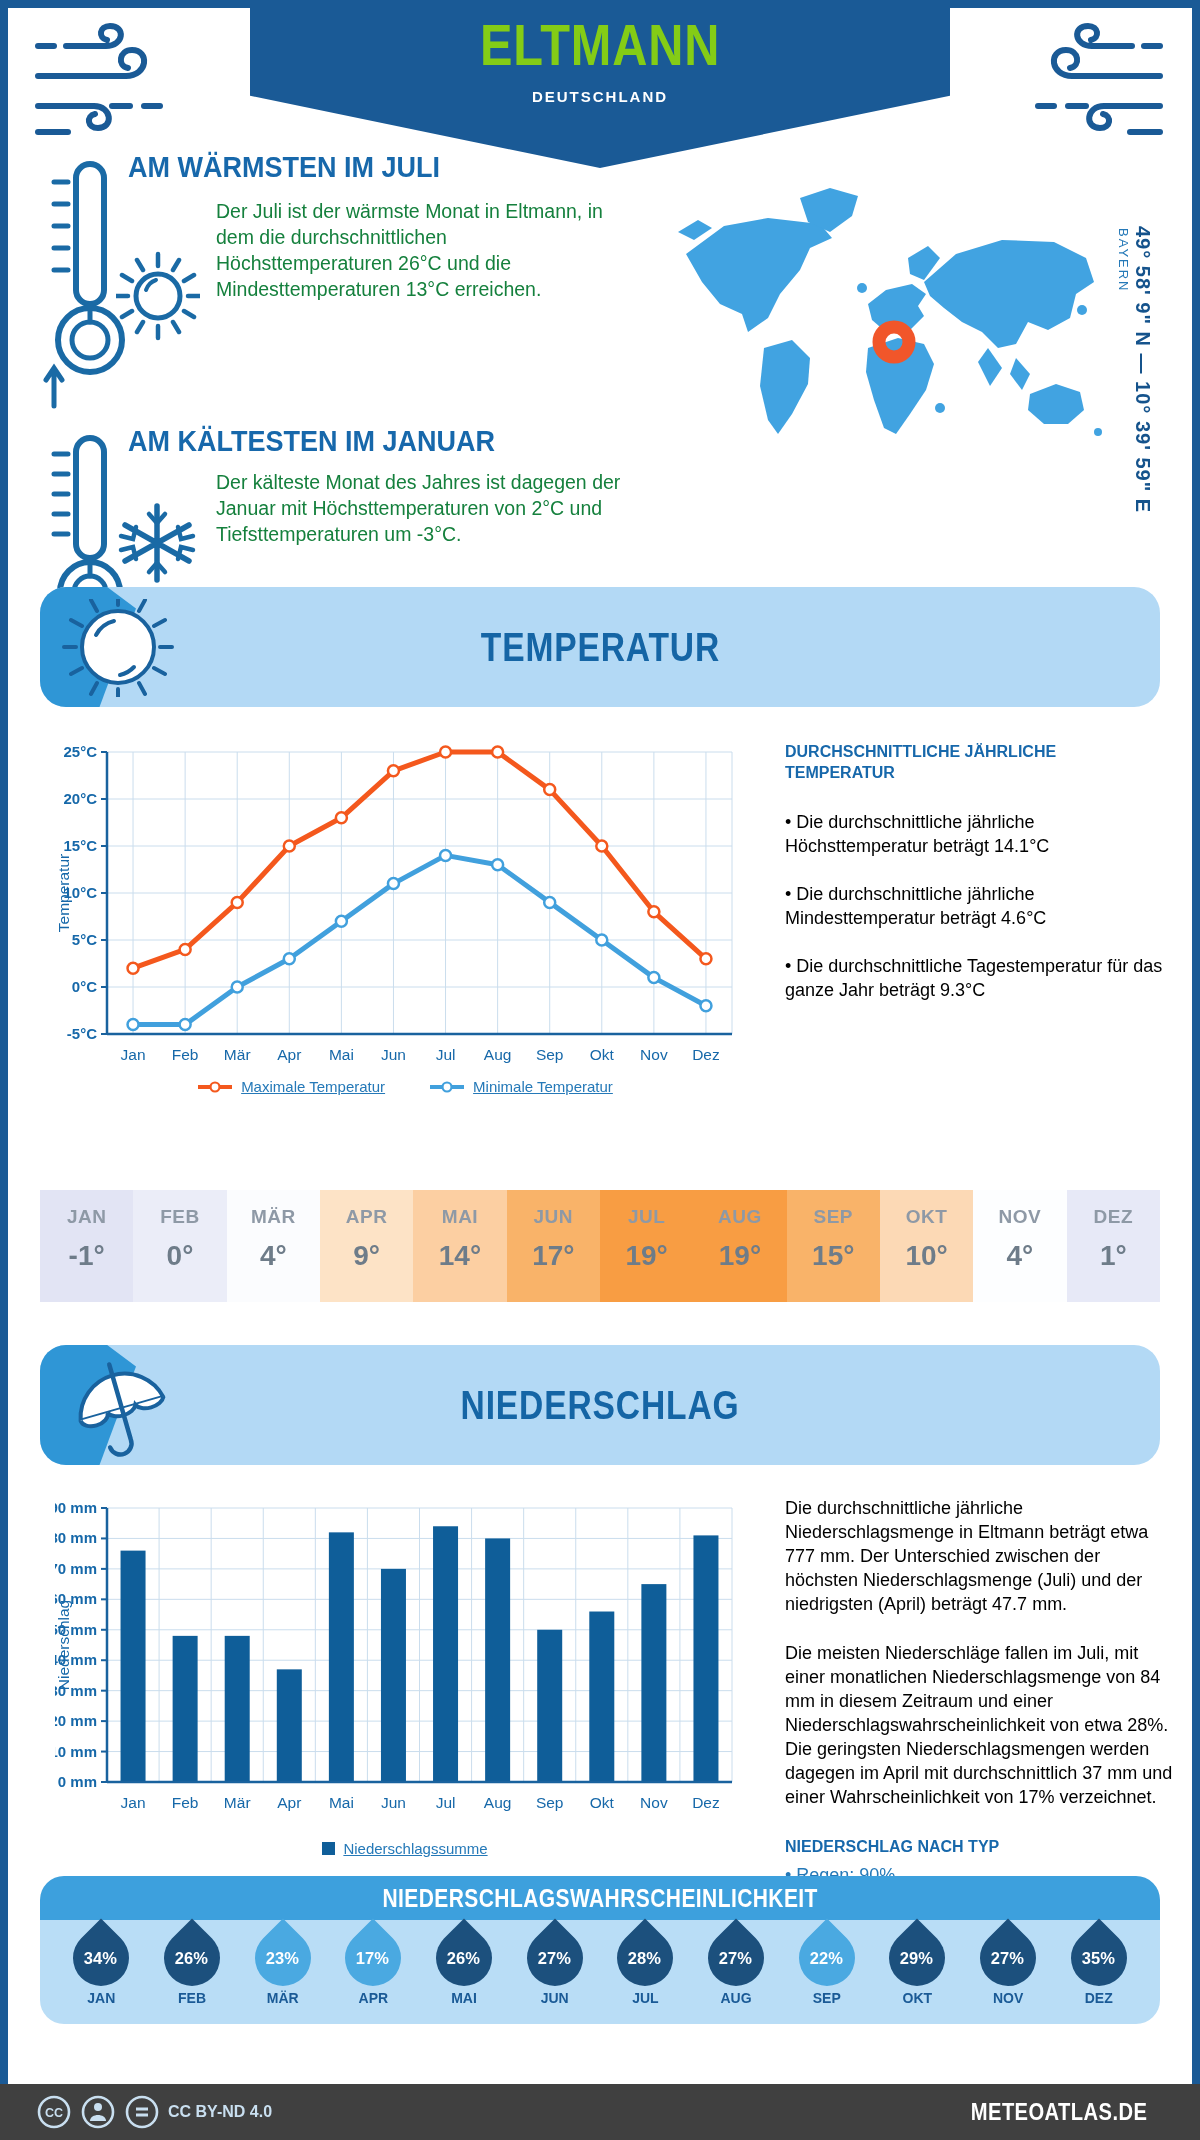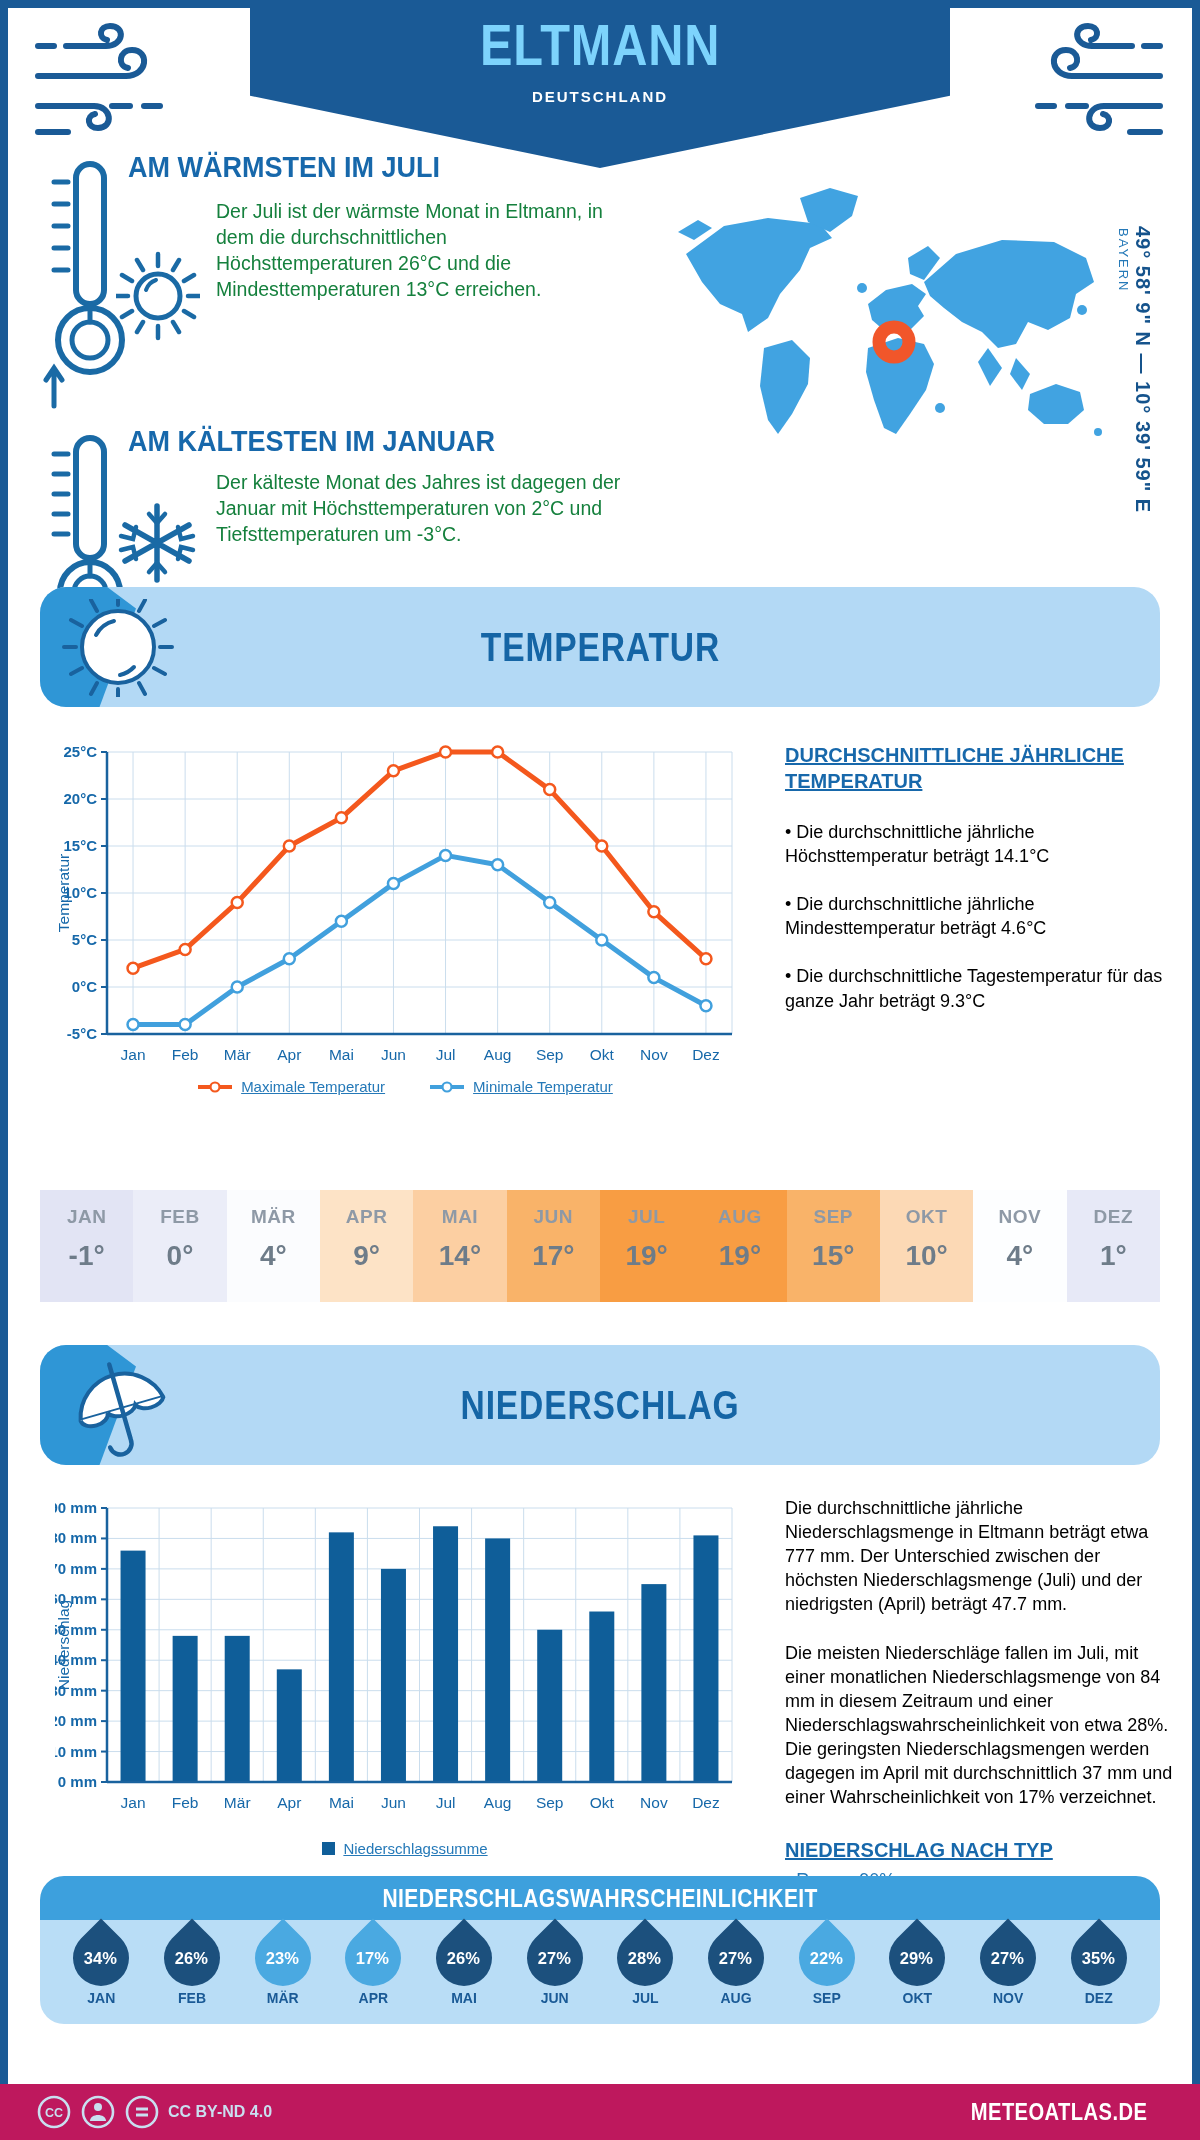--- a/index.html
+++ b/index.html
@@ -6,21 +6,21 @@
   .page{position:relative;width:1200px;height:2140px;background:#fff;overflow:hidden;
         font-family:"Liberation Sans","DejaVu Sans",sans-serif;color:#2579b8;}
   .page::after{content:'';position:absolute;inset:0;border:8px solid #1a5a96;pointer-events:none;z-index:50;}
   .abs{position:absolute;}
   .cond{display:inline-block;transform:scaleX(.84);transform-origin:center;}
   .condL{display:inline-block;transform:scaleX(.9);transform-origin:left center;}
 
   
   .chevron{left:250px;top:0;width:700px;height:168px;background:#1a5a96;text-align:center;
            clip-path:polygon(0 0,100% 0,100% 57%,50% 100%,0 57%);}
-  .chevron .title{margin-top:16px;font-size:58px;font-weight:bold;color:#7dd3fc;letter-spacing:1px;line-height:1;}
+  .chevron .title{margin-top:16px;font-size:58px;font-weight:bold;color:#84cc16;letter-spacing:1px;line-height:1;}
   .chevron .subtitle{margin-top:14px;font-size:15px;font-weight:bold;color:#fff;letter-spacing:2px;}
 
   
   .hl-title{font-size:30px;font-weight:bold;color:#1768ab;white-space:nowrap;}
   .hl-text{font-size:19.5px;line-height:1.33;color:#15803d;}
 
   
   .coords{writing-mode:vertical-rl;left:1116px;top:226px;height:420px;text-align:left;}
   .coords .c1{font-size:20px;font-weight:bold;color:#15538c;letter-spacing:1px;}
   .coords .c2{font-size:13px;color:#2579b8;letter-spacing:2px;margin-top:0;padding-top:2px;display:block;}
@@ -31,21 +31,21 @@
                      clip-path:polygon(0 0,70% 0,100% 18%,62% 100%,0 100%);}
   .sec-banner .icon{position:absolute;left:22px;top:12px;}
   .sec-banner .t{margin-top:38px;font-size:40px;font-weight:bold;color:#1565a5;letter-spacing:1px;}
 
   
   svg{font-family:"Liberation Sans","DejaVu Sans",sans-serif;}
   .legend{display:flex;justify-content:center;gap:44px;align-items:center;font-size:15px;color:#2579b8;}
   .legend .item{display:flex;align-items:center;gap:8px;text-decoration:underline;}
 
   
-  .annual-title,.bytype-title{font-size:20px;font-weight:bold;color:#1768ab;line-height:1.3;text-decoration:underline;}
+  .annual-title,.bytype-title{font-size:16px;font-weight:bold;color:#1768ab;line-height:1.3;}
   .annual p,.ptext p{font-size:18px;line-height:1.34;margin:0 0 24px 0;color:#000000;}
 
   .daily-title{left:0;top:1142px;width:1200px;text-align:center;font-size:27px;font-weight:bold;color:#1565a5;}
 
   
   .mtable{left:40px;top:1190px;width:1120px;display:flex;}
   .mcell{flex:1;height:112px;text-align:center;}
   .mname{padding-top:16px;font-size:19px;font-weight:bold;color:#8e99a6;letter-spacing:.5px;}
   .mval{padding-top:12px;font-size:28px;font-weight:bold;color:#6e7c89;}
 
@@ -58,21 +58,21 @@
   .prob .head{height:44px;background:#3da0dd;border-radius:24px 24px 0 0;text-align:center;line-height:44px;
               font-size:25px;font-weight:bold;color:#fff;letter-spacing:.5px;}
   .prob .body{height:104px;background:#b9ddf6;border-radius:0 0 24px 24px;display:flex;padding:0 16px;}
   .dcol{flex:1;text-align:center;position:relative;}
   .drop{width:56px;height:56px;margin:10px auto 0;border-radius:0 50% 50% 50%;transform:rotate(45deg);
         display:flex;align-items:center;justify-content:center;}
   .drop span{transform:rotate(-45deg);font-size:16.5px;font-weight:bold;color:#fff;}
   .dmon{margin-top:4px;font-size:14px;font-weight:bold;color:#1a5a96;}
 
   
-  .footer{left:0;top:2084px;width:1200px;height:56px;background:#be185d;z-index:60;
+  .footer{left:0;top:2084px;width:1200px;height:56px;background:#404040;z-index:60;
           display:flex;align-items:center;justify-content:space-between;padding:0 36px;box-sizing:border-box;}
   .footer .lic{display:flex;align-items:center;gap:8px;color:#c9dff0;font-size:16px;font-weight:bold;}
   .footer .site{font-size:24px;font-weight:bold;color:#fff;letter-spacing:.5px;}
 </style>
 </head>
 <body>
 
 <div class="page">
 
   <svg class="abs" style="left:28px;top:20px" width="150" height="128" viewBox="0 0 150 128">

